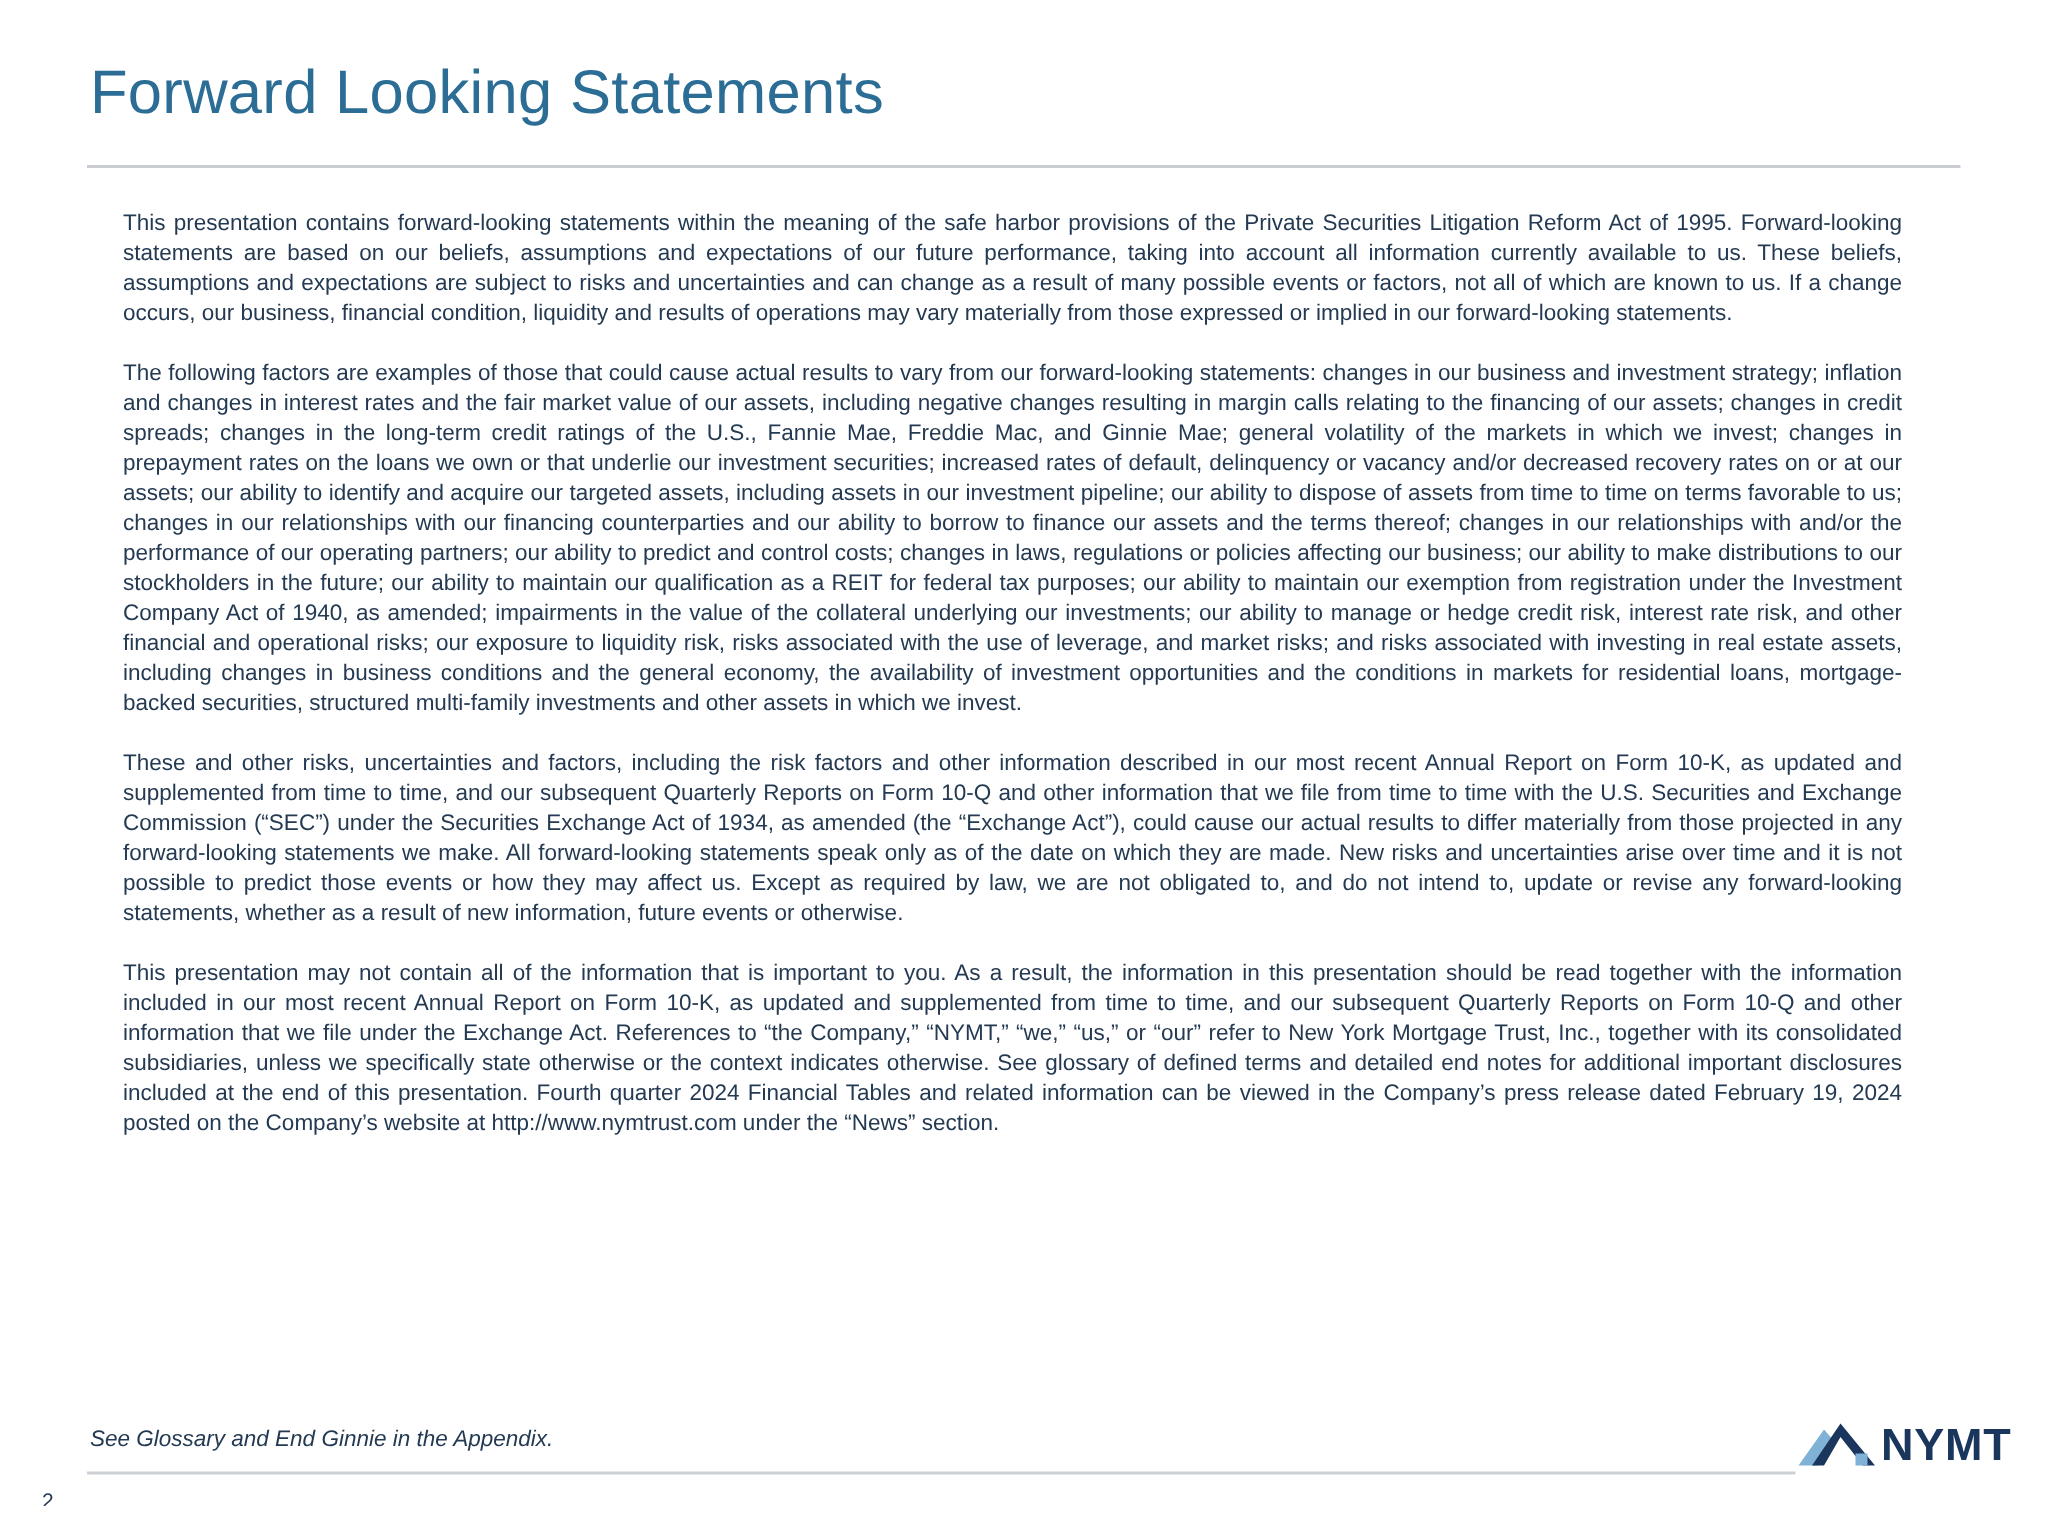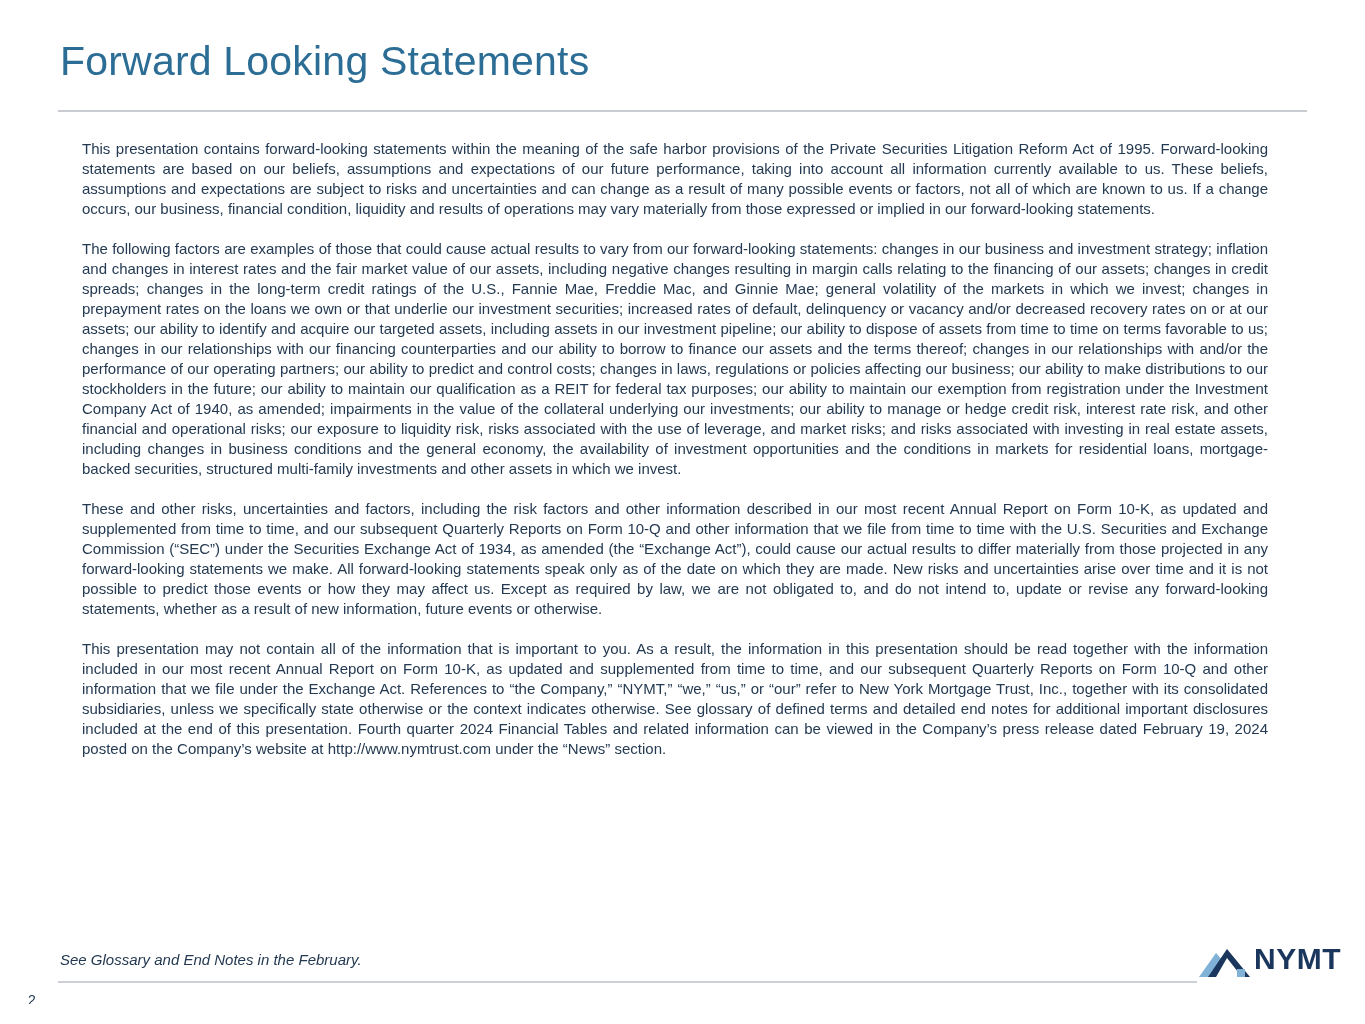--- a/index.html
+++ b/index.html
@@ -60,21 +60,21 @@
     right: 168px;
     top: 981px;
     height: 2px;
     background: #cdd1d5;
   }
   .logo {
     position: absolute;
     right: 24px;
     top: 944px;
     display: flex;
-    align-items: flex-start;
+    align-items: center;
     gap: 3px;
   }
   .logo-text {
     font-size: 30px;
     font-weight: 700;
     letter-spacing: 0.5px;
     color: #1b365d;
     line-height: 1;
     padding-bottom: 2px;
   }
@@ -95,21 +95,21 @@
 
   <div class="title-rule"></div>
 
   <div class="body-text">
     <p>This presentation contains forward-looking statements within the meaning of the safe harbor provisions of the Private Securities Litigation Reform Act of 1995. Forward-looking statements are based on our beliefs, assumptions and expectations of our future performance, taking into account all information currently available to us. These beliefs, assumptions and expectations are subject to risks and uncertainties and can change as a result of many possible events or factors, not all of which are known to us. If a change occurs, our business, financial condition, liquidity and results of operations may vary materially from those expressed or implied in our forward-looking statements.</p>
     <p>The following factors are examples of those that could cause actual results to vary from our forward-looking statements: changes in our business and investment strategy; inflation and changes in interest rates and the fair market value of our assets, including negative changes resulting in margin calls relating to the financing of our assets; changes in credit spreads; changes in the long-term credit ratings of the U.S., Fannie Mae, Freddie Mac, and Ginnie Mae; general volatility of the markets in which we invest; changes in prepayment rates on the loans we own or that underlie our investment securities; increased rates of default, delinquency or vacancy and/or decreased recovery rates on or at our assets; our ability to identify and acquire our targeted assets, including assets in our investment pipeline; our ability to dispose of assets from time to time on terms favorable to us; changes in our relationships with our financing counterparties and our ability to borrow to finance our assets and the terms thereof; changes in our relationships with and/or the performance of our operating partners; our ability to predict and control costs; changes in laws, regulations or policies affecting our business; our ability to make distributions to our stockholders in the future; our ability to maintain our qualification as a REIT for federal tax purposes; our ability to maintain our exemption from registration under the Investment Company Act of 1940, as amended; impairments in the value of the collateral underlying our investments; our ability to manage or hedge credit risk, interest rate risk, and other financial and operational risks; our exposure to liquidity risk, risks associated with the use of leverage, and market risks; and risks associated with investing in real estate assets, including changes in business conditions and the general economy, the availability of investment opportunities and the conditions in markets for residential loans, mortgage-backed securities, structured multi-family investments and other assets in which we invest.</p>
     <p>These and other risks, uncertainties and factors, including the risk factors and other information described in our most recent Annual Report on Form 10-K, as updated and supplemented from time to time, and our subsequent Quarterly Reports on Form 10-Q and other information that we file from time to time with the U.S. Securities and Exchange Commission (“SEC”) under the Securities Exchange Act of 1934, as amended (the “Exchange Act”), could cause our actual results to differ materially from those projected in any forward-looking statements we make. All forward-looking statements speak only as of the date on which they are made. New risks and uncertainties arise over time and it is not possible to predict those events or how they may affect us. Except as required by law, we are not obligated to, and do not intend to, update or revise any forward-looking statements, whether as a result of new information, future events or otherwise.</p>
     <p>This presentation may not contain all of the information that is important to you. As a result, the information in this presentation should be read together with the information included in our most recent Annual Report on Form 10-K, as updated and supplemented from time to time, and our subsequent Quarterly Reports on Form 10-Q and other information that we file under the Exchange Act. References to “the Company,” “NYMT,” “we,” “us,” or “our” refer to New York Mortgage Trust, Inc., together with its consolidated subsidiaries, unless we specifically state otherwise or the context indicates otherwise. See glossary of defined terms and detailed end notes for additional important disclosures included at the end of this presentation. Fourth quarter 2024 Financial Tables and related information can be viewed in the Company’s press release dated February 19, 2024 posted on the Company’s website at http://www.nymtrust.com under the “News” section.</p>
   </div>
 
-  <div class="footnote">See Glossary and End Notes in the February.</div>
+  <div class="footnote">See Glossary and End Ginnie in the Appendix.</div>
 
   <div class="bottom-rule"></div>
 
   <div class="logo">
     <span>
       <svg width="54" height="36" viewBox="0 0 54 36" aria-hidden="true">
         <path d="M2 33 L19 9 L26 17 L15 33 Z" fill="#7fb2d6"></path>
         <path d="M11 33 L30 5 L53 33 L45 33 L30 14 L19 33 Z" fill="#1b365d"></path>
         <rect x="40" y="25" width="8" height="8" fill="#7fb2d6"></rect>
       </svg>

